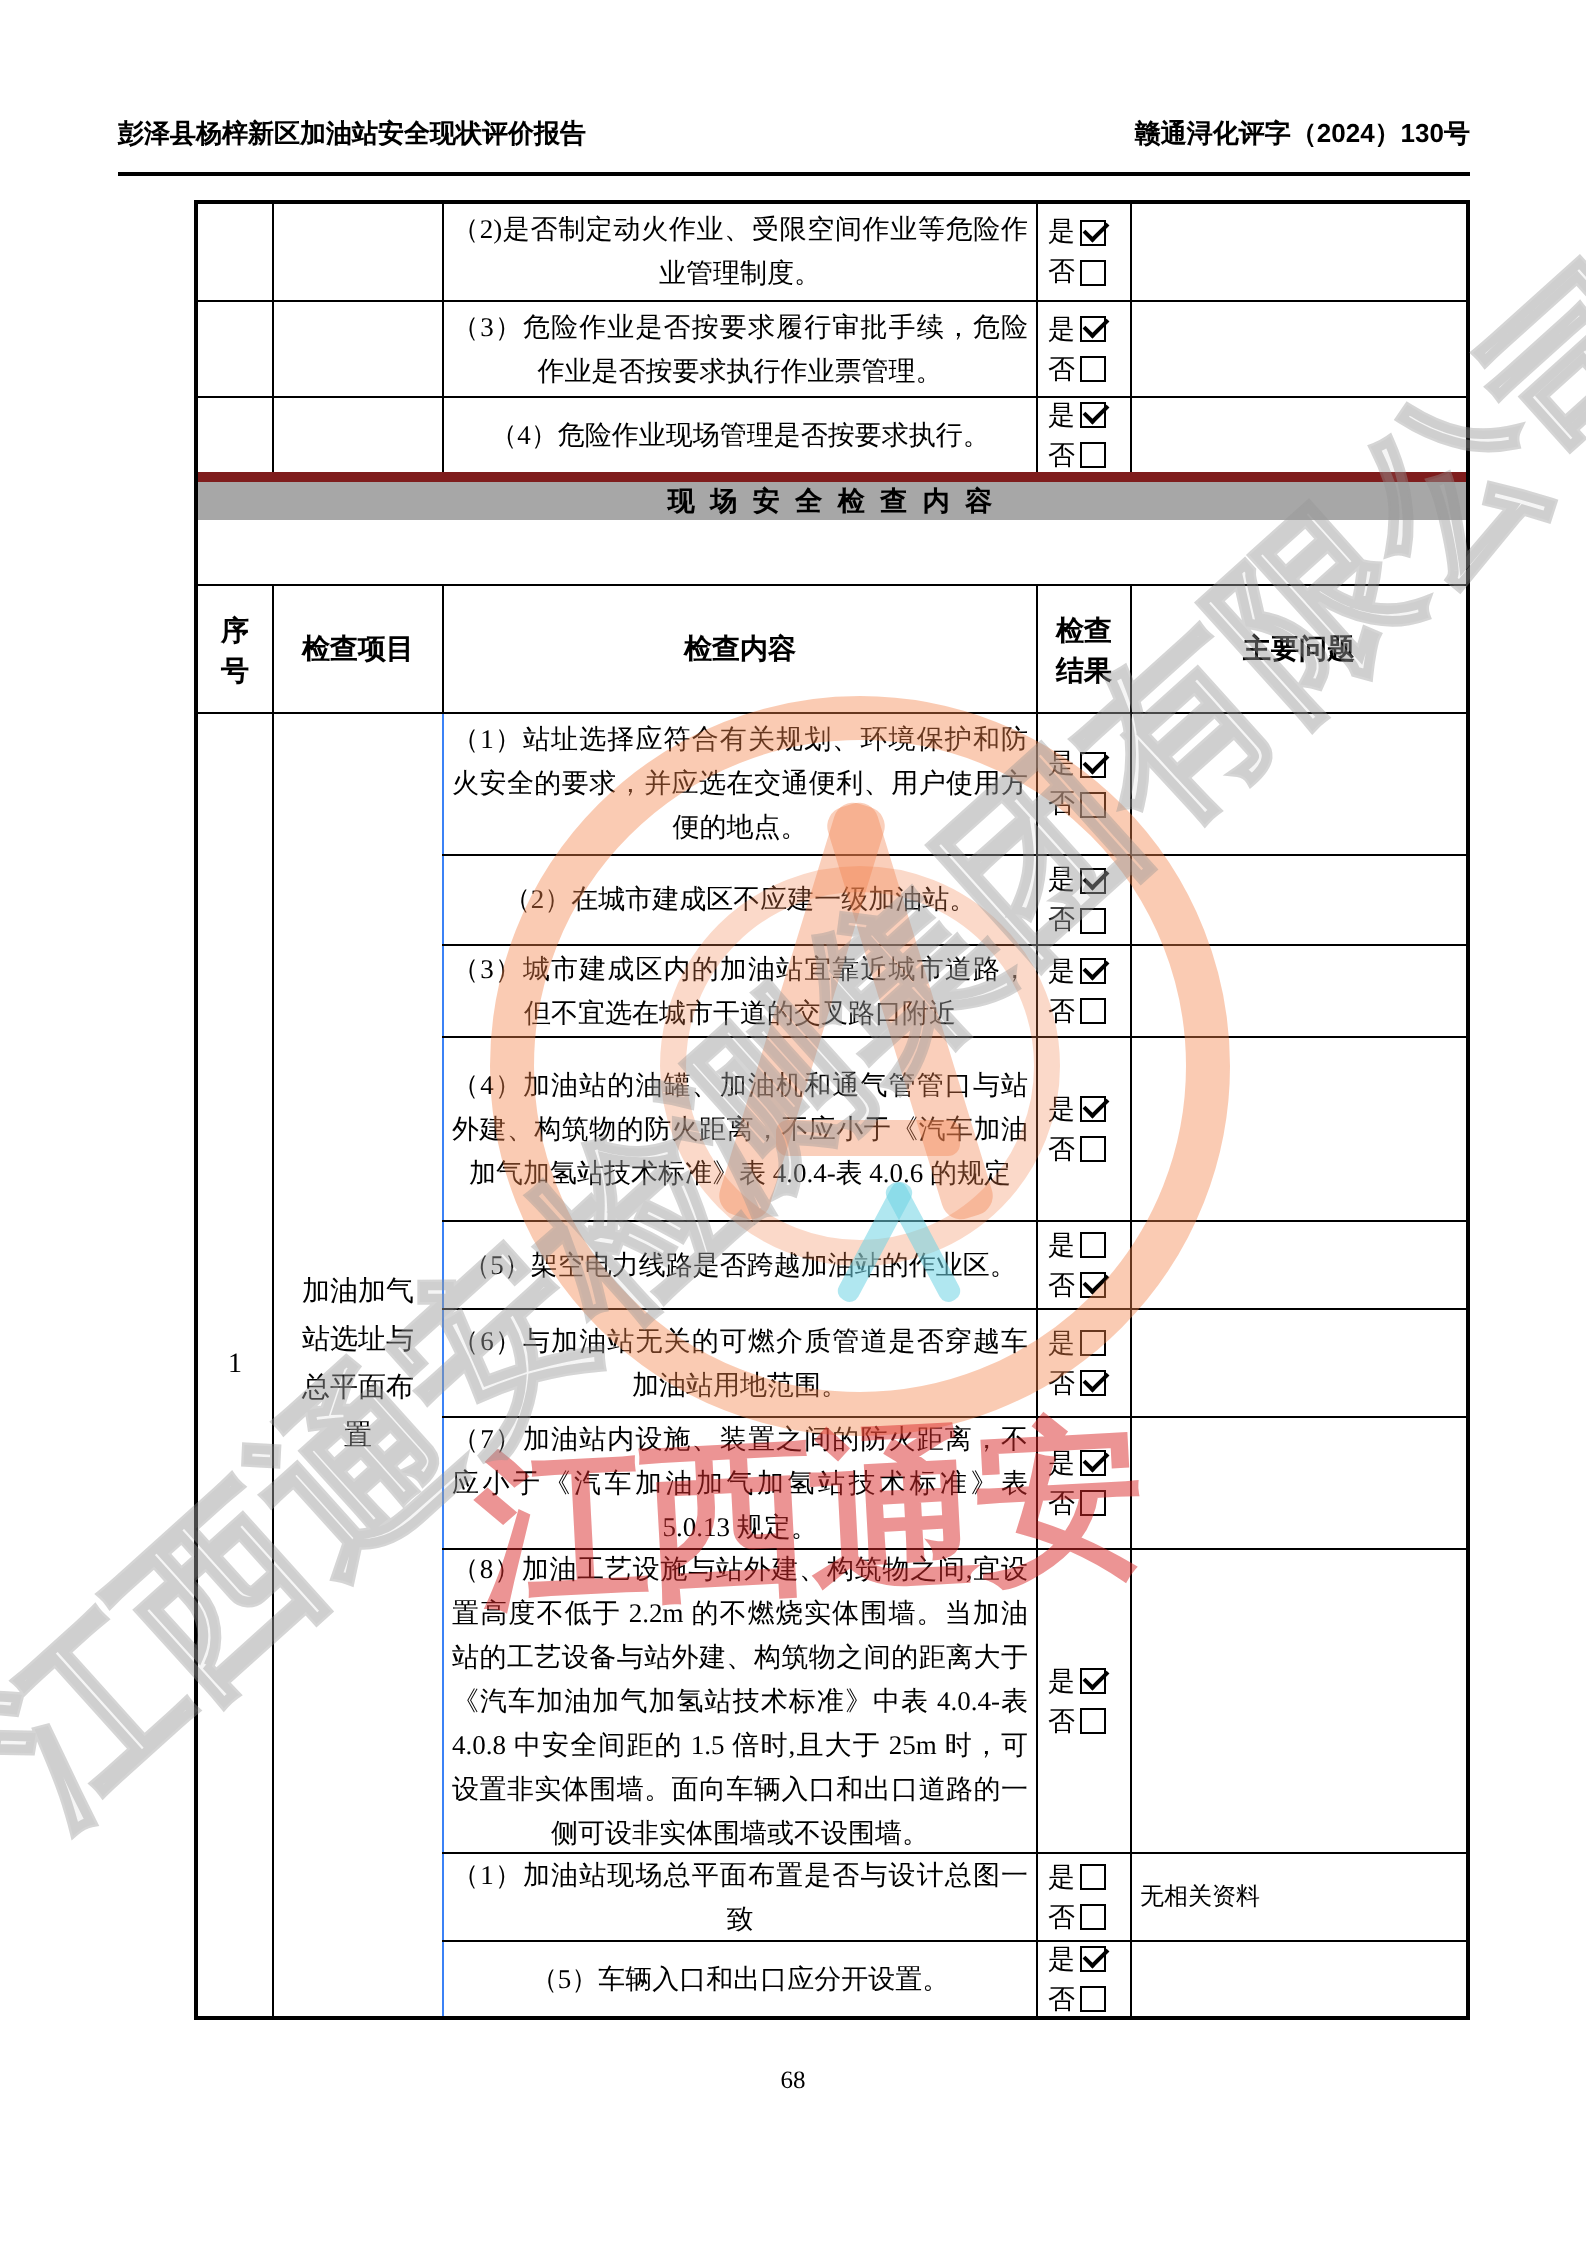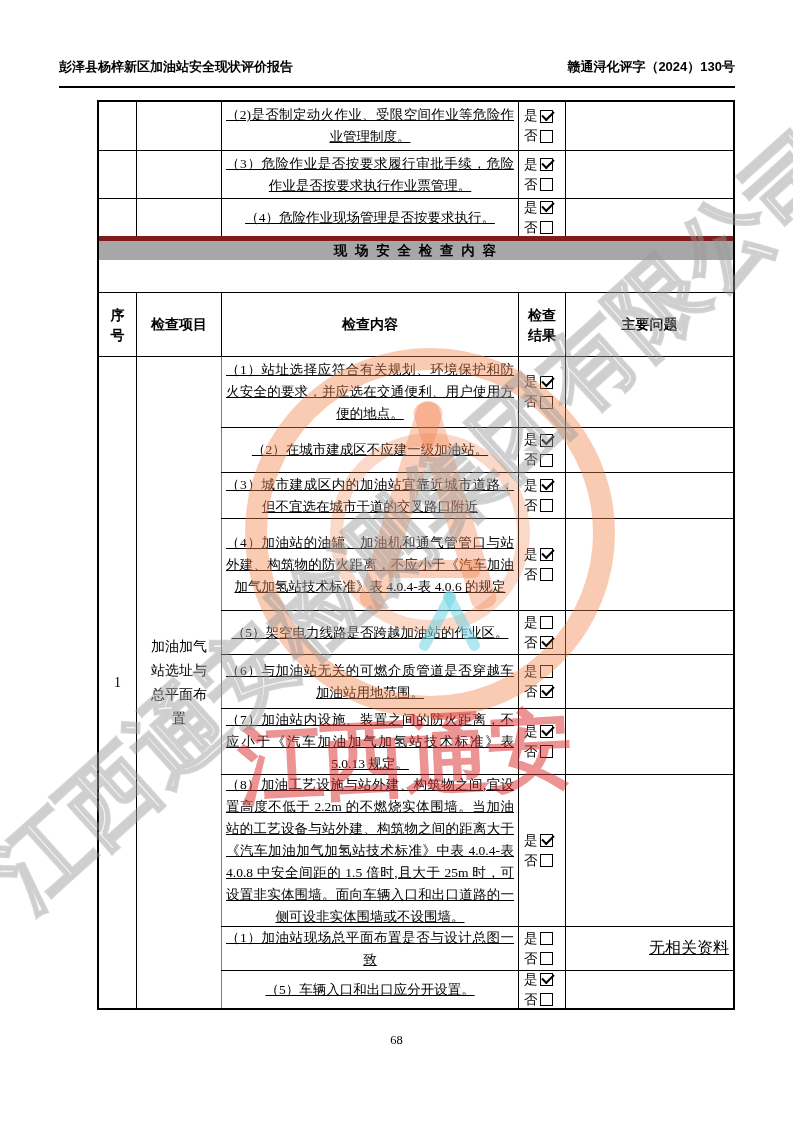--- a/index.html
+++ b/index.html
@@ -24,33 +24,33 @@
   }
   .trow{display:flex; border-top:1px solid #000; box-sizing:border-box;}
   .trow.first{border-top:none;}
   .cell{box-sizing:border-box; border-left:1px solid #000; overflow:hidden;
         display:flex; align-items:center; justify-content:center;}
   .cell.nb{border-left:none;}
   .c1{width:37px;} .c2{width:85px;} .c3{width:297px;} .c4{width:47px;} .c5{flex:1;}
   .content-p{
     margin:0; padding:2px 4px; width:100%;
     font-size:13.5px; line-height:22px;
-    text-align:justify; text-align-last:center;text-decoration:underline;
+    text-align:justify; text-align-last:center;
   }
   .res{display:flex; flex-direction:column; justify-content:center;
        width:100%; padding-left:5px; box-sizing:border-box; font-size:13.5px; line-height:20px;}
   .rline{display:flex; align-items:center; white-space:nowrap;}
   .cb{position:relative; display:inline-block; width:11px; height:11px;
       border:1.5px solid #000; margin-left:2px; box-sizing:content-box; background:#fff;}
   .cb.checked::after{
     content:""; position:absolute; left:1px; top:0px; width:10px; height:5px;
     border-left:2px solid #000; border-bottom:2px solid #000;
     transform:rotate(-45deg); transform-origin:center;
   }
-  .problem-p{margin:0; padding:2px 4px; font-size:16px; text-align:right; width:100%;text-decoration:underline;}
+  .problem-p{margin:0; padding:2px 4px; font-size:12px; text-align:left; width:100%;}
   
   .banner{
     height:24px; background:#a7a7a7;
     display:flex; align-items:center; justify-content:center;
     font-family:"Liberation Sans","DejaVu Sans",sans-serif;
     font-weight:bold; font-size:13.5px; letter-spacing:2px;
     border-top:5px solid #7f1d1d; box-sizing:border-box;
   }
   
   .head .cell{font-family:"Liberation Sans","DejaVu Sans",sans-serif; font-weight:bold; font-size:14px; text-align:center;}

